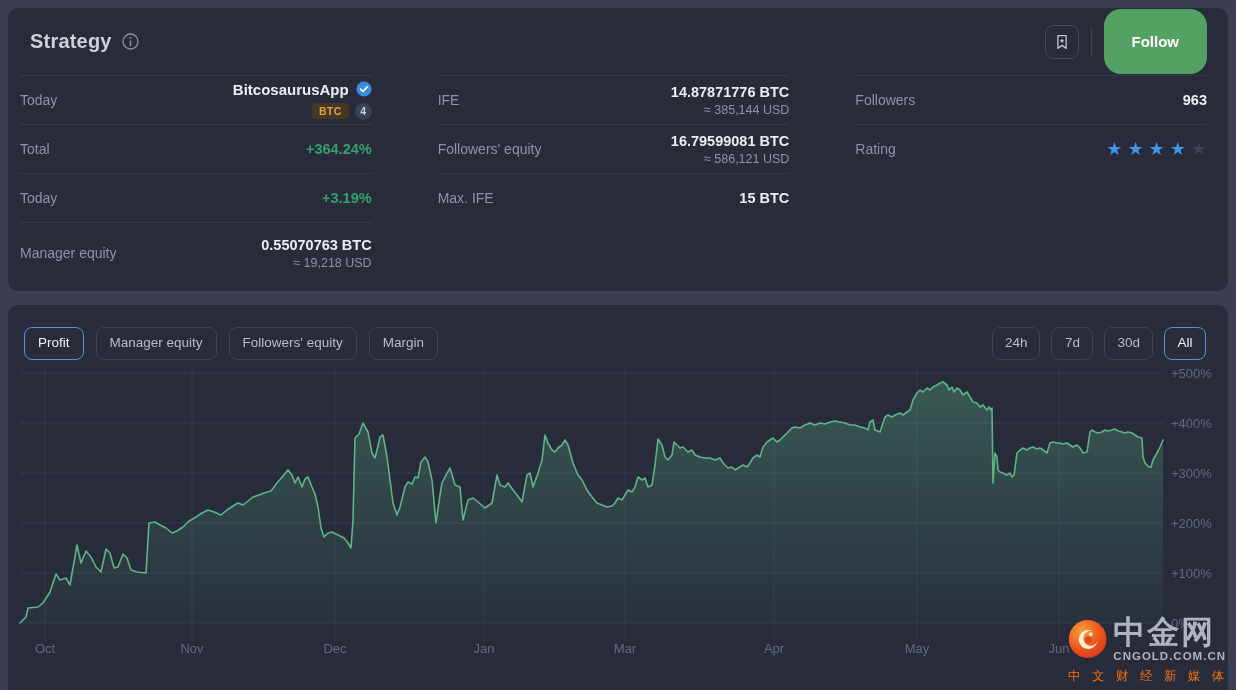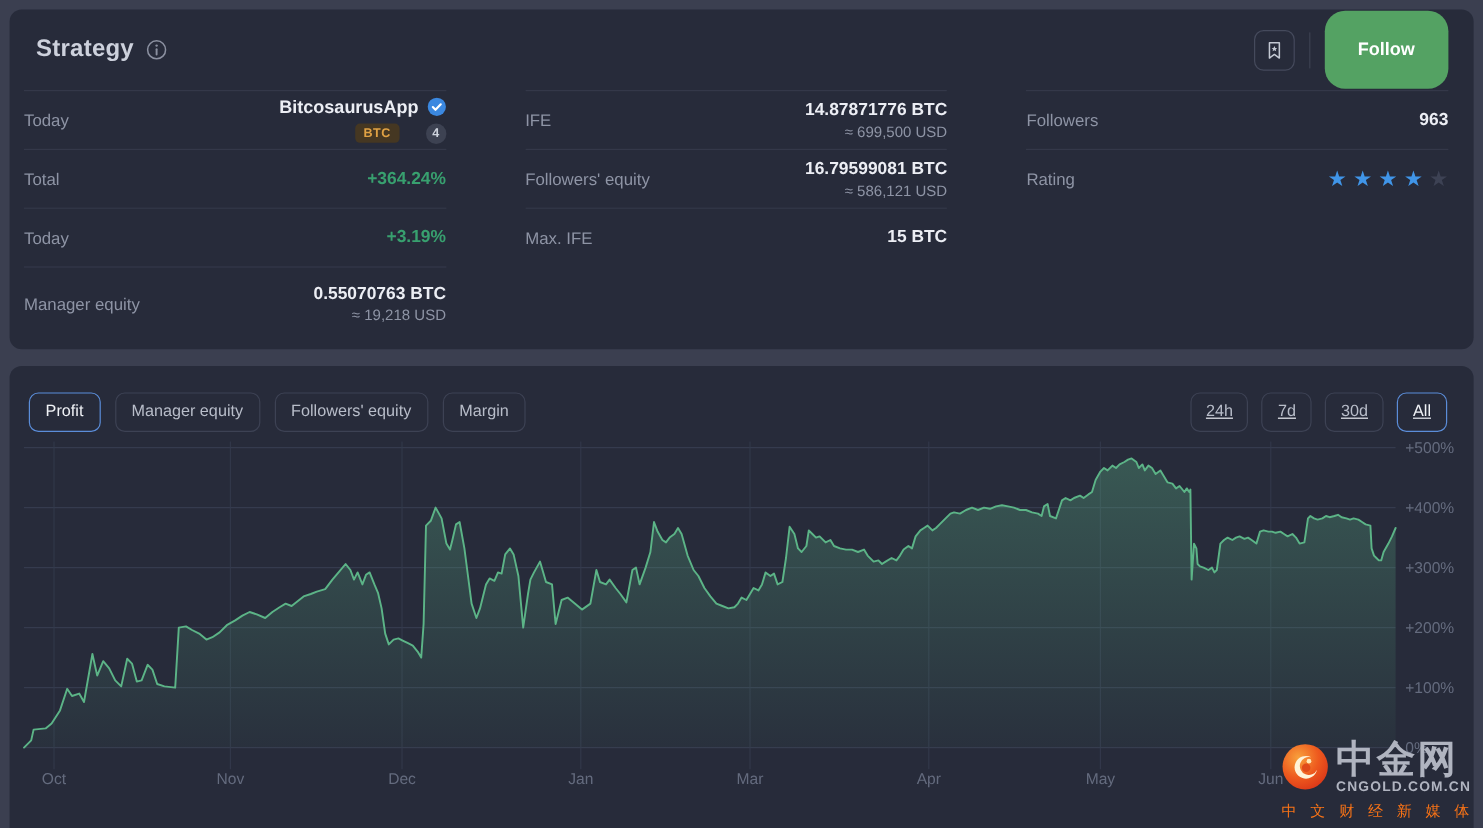--- a/index.html
+++ b/index.html
@@ -29,31 +29,31 @@
   .info-grid { display:grid; grid-template-columns:1fr 1fr 1fr; column-gap:66px; padding:0 21px 0 12px; }
   .row { display:flex; align-items:center; justify-content:space-between; border-top:1px solid #343849; min-height:49px; }
   .row.tall { min-height:61px; }
   .lbl { font-size:14px; color:#8e94a5; }
   .val { font-size:14.5px; font-weight:600; color:#eceef4; text-align:right; }
   .val.green { font-weight:600; }
   .vstack { text-align:right; }
   .vstack .approx { font-size:12.5px; color:#8e94a5; font-weight:400; margin-top:3px; }
   .name-right { text-align:right; }
   .name-line { display:flex; align-items:center; justify-content:flex-end; gap:7px; font-size:15px; font-weight:600; }
-  .badge-line { display:flex; align-items:center; justify-content:flex-end; gap:22px; margin-top:5px; }
+  .badge-line { display:flex; align-items:center; justify-content:flex-end; gap:6px; margin-top:5px; }
   .btc-badge { font-size:10.5px; font-weight:700; letter-spacing:.4px; padding:2px 7px; border-radius:4px; background:#453722; }
   .count-badge { width:17px; height:17px; border-radius:50%; background:#3d4252; color:#cdd2dc; font-size:10.5px; font-weight:600; display:flex; align-items:center; justify-content:center; }
   .stars { display:flex; gap:5px; font-size:18px; line-height:1; }
   .stars .on  { }
   .stars .off { color:#3d4254; }
 
   
   .chart-controls { display:flex; align-items:center; justify-content:space-between; padding:22px 22px 0 16px; height:55px; }
   .tabs, .ranges { display:flex; gap:12px; }
-  .ranges { gap:11px;text-decoration:underline; }
+  .ranges { gap:11px; }
   .tab, .range-btn {
     background:transparent; border:1px solid #3d4254; color:#b8bdc9;
     font-size:13.5px; font-family:inherit; border-radius:8px; padding:7px 13px; cursor:pointer; line-height:1.2;
   }
   .range-btn { padding:7px 12px; min-width:42px; }
   .tab.active, .range-btn.active { color:#f0f2f6; border-width:1px; }
   .chart-wrap { position:relative; height:300px; width:100%; }
   .chart-wrap svg { display:block; width:100%; height:100%; }
 
   
@@ -125,21 +125,21 @@
             <div class="approx">≈ 19,218 USD</div>
           </div>
         </div>
       </div>
 
       <div class="col">
         <div class="row">
           <span class="lbl">IFE</span>
           <div class="vstack">
             <div class="val">14.87871776 BTC</div>
-            <div class="approx">≈ 699,500 USD</div>
+            <div class="approx">≈ 385,144 USD</div>
           </div>
         </div>
         <div class="row">
           <span class="lbl">Followers' equity</span>
           <div class="vstack">
             <div class="val">16.79599081 BTC</div>
             <div class="approx">≈ 586,121 USD</div>
           </div>
         </div>
         <div class="row">

